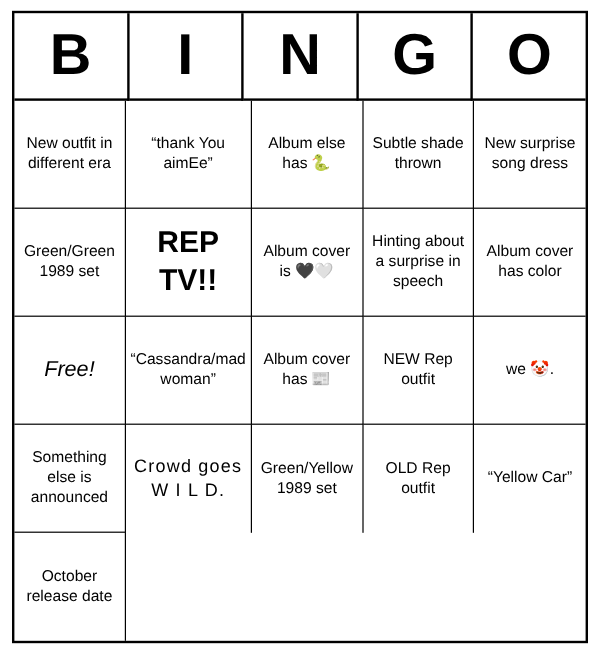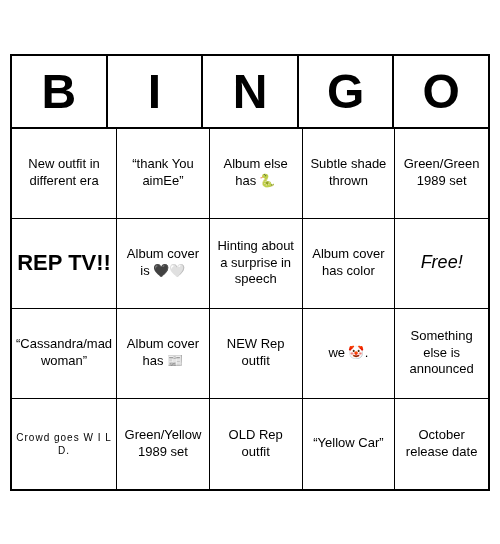--- a/index.html
+++ b/index.html
@@ -57,45 +57,46 @@
     }
     .bingo-grid .bingo-cell:nth-last-child(-n+5) {
       border-bottom: none;
     }
     .free-cell {
       font-size: 18px;
       font-weight: normal;
       font-style: italic;
     }
     .rep-cell {
-      font-size: 22px;
+      font-size: 25px;
       font-weight: bold;
       color: #000;
     }
     .wild-cell {
-      font-size: 10px;
+      font-size: 15px;
       letter-spacing: 1px;
     }
   </style>
 </head>
 <body>
 
 <div class="bingo-card">
   <div class="bingo-header">
   <div class="bingo-letter">B</div>
       <div class="bingo-letter">I</div>
       <div class="bingo-letter">N</div>
       <div class="bingo-letter">G</div>
       <div class="bingo-letter">O</div>
     </div>
   <div class="bingo-grid">
   <div class="bingo-cell">New outfit in different era</div>
       <div class="bingo-cell">“thank You aimEe”</div>
       <div class="bingo-cell">Album else has 🐍</div>
       <div class="bingo-cell">Subtle shade thrown</div>
+      <div class="bingo-cell">New surprise song dress</div>
       <div class="bingo-cell">Green/Green 1989 set</div>
       <div class="bingo-cell rep-cell">REP TV!!</div>
       <div class="bingo-cell">Album cover is 🖤🤍</div>
       <div class="bingo-cell">Hinting about a surprise in speech</div>
       <div class="bingo-cell">Album cover has color</div>
       <div class="bingo-cell free-cell">Free!</div>
       <div class="bingo-cell">“Cassandra/mad woman”</div>
       <div class="bingo-cell">Album cover has 📰</div>
       <div class="bingo-cell">NEW Rep outfit</div>
       <div class="bingo-cell">we 🤡.</div>

